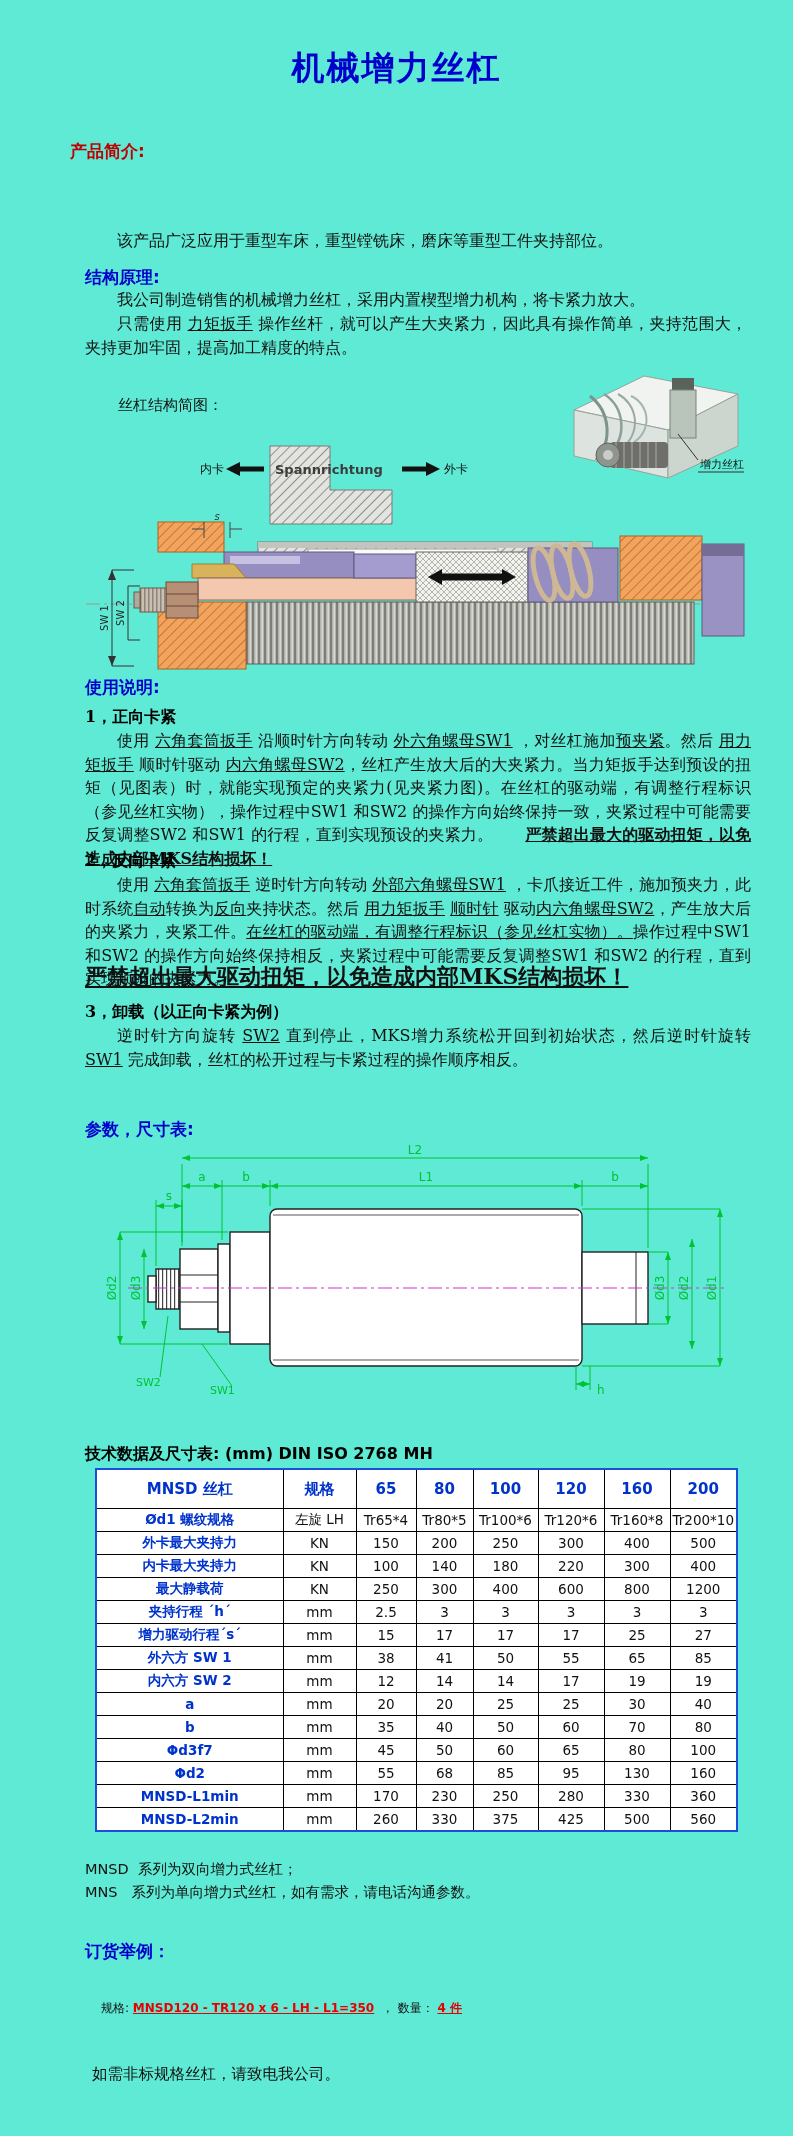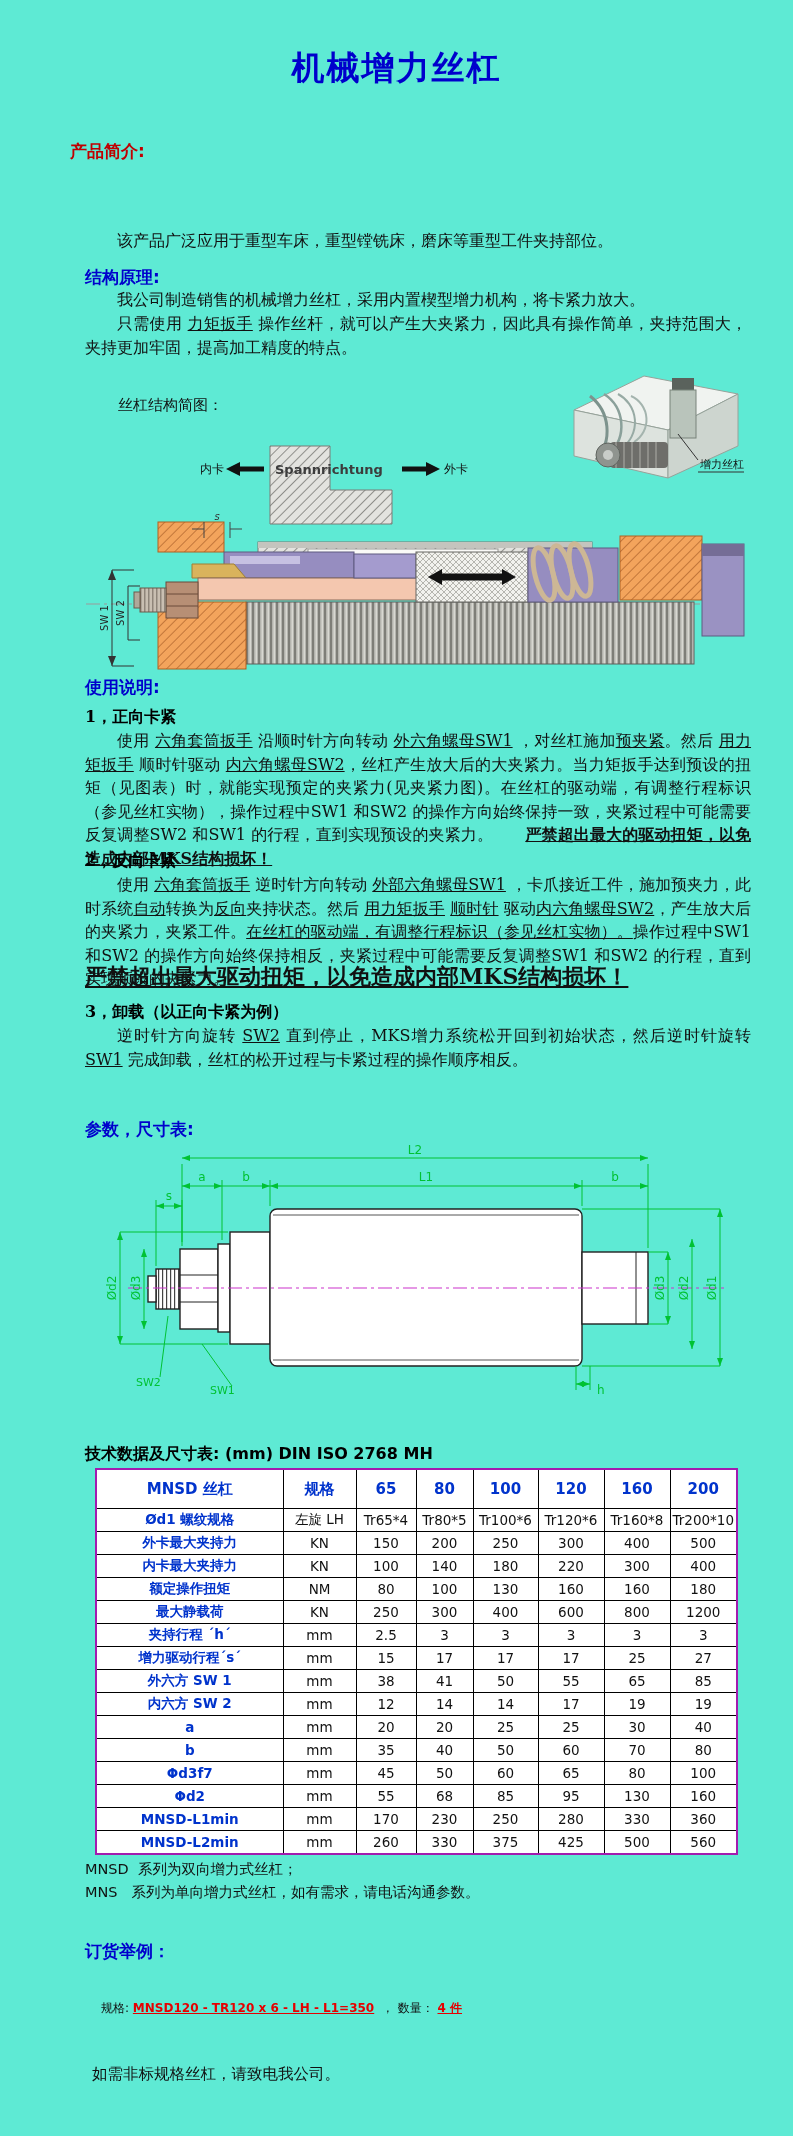--- a/index.html
+++ b/index.html
@@ -13,21 +13,21 @@
   .para{width:662px;font-size:16px;line-height:23.5px;text-align:justify;text-indent:2em;margin:0;}
   .sub-title{font-size:16px;font-weight:600;color:#000;}
   .run{white-space:pre-wrap;}
   .run-u{white-space:pre-wrap;text-decoration:underline;}
   .run-warn{white-space:pre-wrap;text-decoration:underline;font-weight:bold;}
   .run-red-u{white-space:pre-wrap;color:#e60000;font-weight:bold;text-decoration:underline;
              font-family:"DejaVu Sans","Liberation Sans",sans-serif;}
   .warn-line{font-size:22px;font-weight:bold;text-decoration:underline;margin:0;}
   .caption{font-size:15px;margin-left:33px;}
   .tech-h{font-family:"DejaVu Sans","Liberation Sans",sans-serif;font-size:16px;font-weight:bold;color:#000;}
-  .spec-table{border-collapse:collapse;table-layout:fixed;width:602px;border:2px solid #a21caf;background:#fff;
+  .spec-table{border-collapse:collapse;table-layout:fixed;width:602px;border:2px solid #1d4ed8;background:#fff;
               font-family:"DejaVu Sans","Liberation Sans",sans-serif;}
   .spec-table th,.spec-table td{border:1px solid #000;text-align:center;padding:0;overflow:hidden;}
   .spec-table thead th{color:#0033cc;font-weight:bold;font-size:15px;height:38px;}
   .spec-table td{font-size:13.5px;height:22px;color:#111;}
   .spec-table td.row-label{color:#0033cc;font-weight:bold;font-size:13.5px;}
   .note{font-family:"DejaVu Sans","Liberation Sans",sans-serif;font-size:14.5px;white-space:pre-wrap;margin:0;}
   .order-line{font-family:"DejaVu Sans","Liberation Sans",sans-serif;font-size:12px;margin:16px;}
   .order-explain{font-family:"DejaVu Sans","Liberation Sans",sans-serif;font-size:15.5px;margin:0;}
   .footer-note{font-size:15.5px;margin:0;}
   svg text{font-family:"DejaVu Sans","Liberation Sans",sans-serif;}
@@ -312,30 +312,20 @@
           <td class="row-label">内卡最大夹持力</td>
           <td class="row-unit">KN</td>
           <td>100</td>
           <td>140</td>
           <td>180</td>
           <td>220</td>
           <td>300</td>
           <td>400</td>
         </tr>
         <tr>
-          <td class="row-label">额定操作扭矩</td>
-          <td class="row-unit">NM</td>
-          <td>80</td>
-          <td>100</td>
-          <td>130</td>
-          <td>160</td>
-          <td>160</td>
-          <td>180</td>
-        </tr>
-        <tr>
           <td class="row-label">最大静载荷</td>
           <td class="row-unit">KN</td>
           <td>250</td>
           <td>300</td>
           <td>400</td>
           <td>600</td>
           <td>800</td>
           <td>1200</td>
         </tr>
         <tr>

